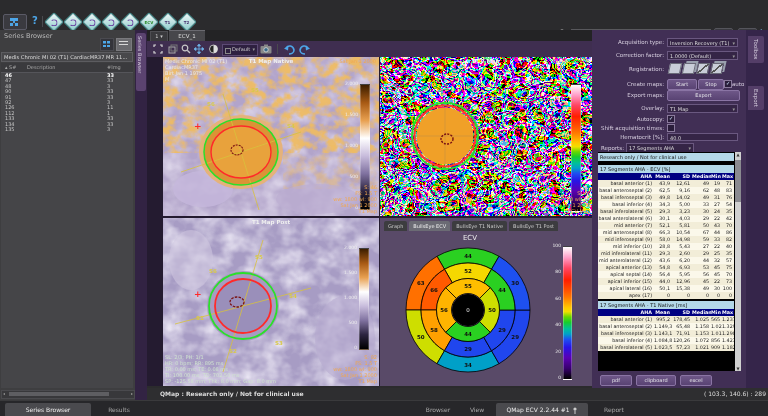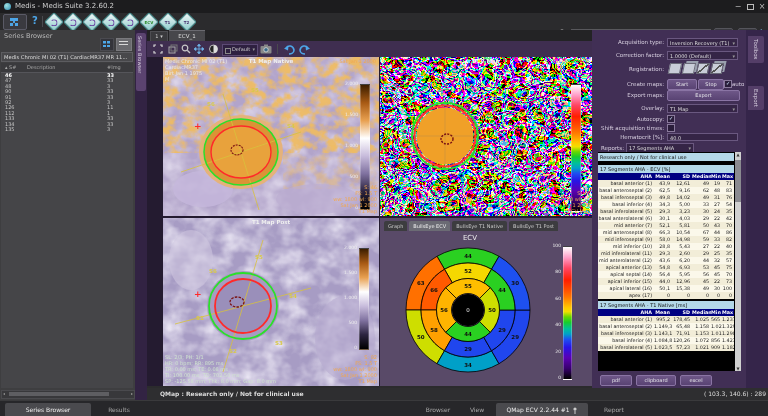--- a/index.html
+++ b/index.html
@@ -161,29 +161,20 @@
         <feComponentTransfer>
           <feFuncR type="discrete" tableValues="0.6 0 0.95 0.1 1 0 0.3 0 1 0.55"></feFuncR>
           <feFuncG type="discrete" tableValues="0 0.8 0 0.85 0.4 0 0 0.95 0.9 0"></feFuncG>
           <feFuncB type="discrete" tableValues="0.8 0.2 1 0 0 0.15 0.95 0.25 0 0.65"></feFuncB>
           <feFuncA type="discrete" tableValues="1"></feFuncA>
         </feComponentTransfer>
       </filter>
     </defs>
   </svg>
 
-  <div id="titlebar">
-    <span id="appdot"></span>
-    <span id="wtitle">Medis  -  Medis Suite 3.2.60.2</span>
-    <span class="wb" id="wb-min">−</span>
-    <span class="wb" id="wb-max">
-        <i></i>
-      </span>
-    <span class="wb" id="wb-close">×</span>
-  </div>
 
   <div id="toolbar">
     <span id="apps-btn">
         <i></i>
       </span>
     <span id="help">?</span>
     <span class="vsep" style="left:42px"></span>
     <span id="badges">
         <span class="badge">
           <span class="badge-in">

